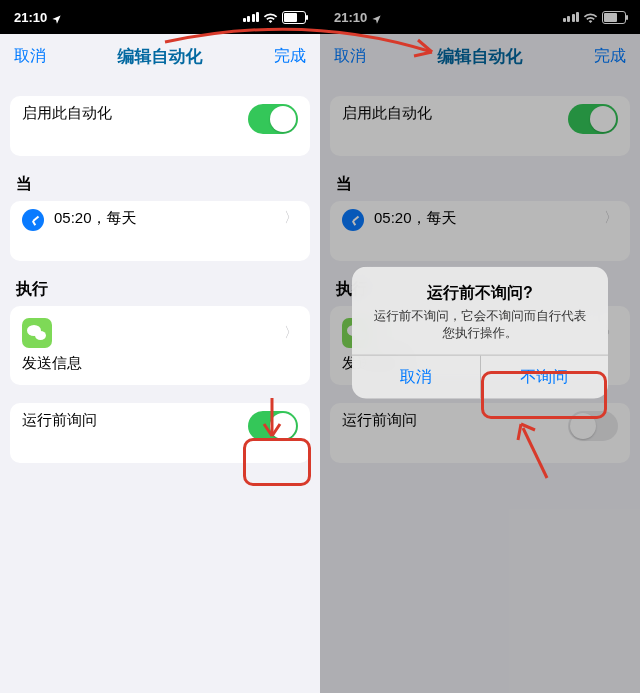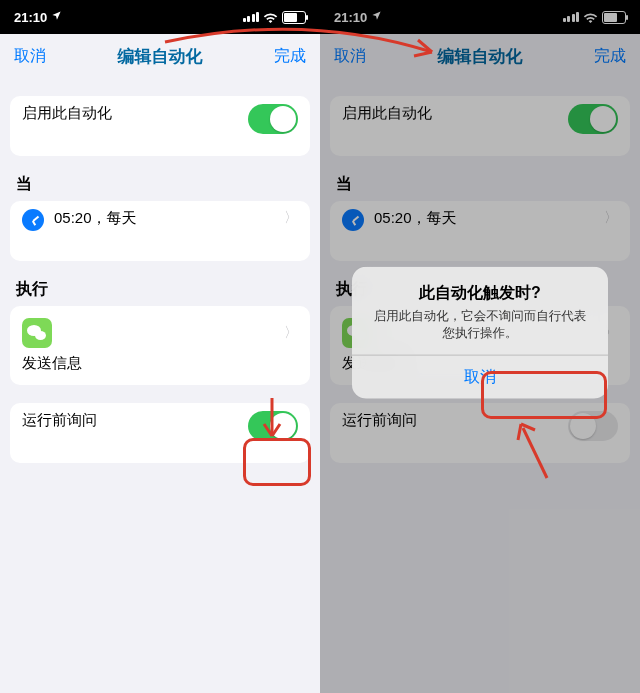--- a/index.html
+++ b/index.html
@@ -3,21 +3,21 @@
 <meta charset="utf-8">
 <style>
   html,body{margin:0;padding:0;background:#fff;font-family:-apple-system,Helvetica,Arial,sans-serif}
   .stage{width:640px;height:693px;position:relative;background:#fff}
   .phone{position:absolute;top:0;width:320px;height:693px;background:#f2f2f7;overflow:hidden}
   .phone.left{left:0}
   .phone.right{left:320px}
   .phone.right .dim{position:absolute;inset:0;background:rgba(0,0,0,.28);z-index:5}
   
   .status{height:34px;background:#000;color:#fff;display:flex;align-items:center;justify-content:space-between;padding:0 14px;font-size:13px;font-weight:600}
-  .status .time{display:flex;align-items:flex-start;gap:4px}
+  .status .time{display:flex;align-items:flex-end;gap:4px}
   .status .right-icons{display:flex;align-items:center;gap:4px}
   
   .nav{height:44px;display:flex;align-items:center;justify-content:space-between;padding:0 14px;background:#f2f2f7}
   .nav .title{font-size:17px;font-weight:600;color:#0369a1}
   .nav .btn{font-size:16px;color:#007aff}
   
   .group{margin-top:18px}
   .sect-label{font-size:16px;font-weight:600;color:#000;padding:0 16px 6px}
   .cell{background:#fff;border-radius:10px;margin:0 10px;display:flex;align-items:flex-start;min-height:44px;padding:8px 12px;position:relative}
   .cell .label{font-size:15px;color:#000}
@@ -202,24 +202,25 @@
         <span class="label">运行前询问</span>
         <span class="toggle off">
             <span class="knob"></span>
           </span>
       </div>
     </div>
 
     <div class="dim"></div>
 
     <div class="alert">
-      <div class="a-title">此自动化触发时?</div>
-      <div class="a-msg">启用此自动化，它会不询问而自行代表您执行操作。</div>
+      <div class="a-title">运行前不询问?</div>
+      <div class="a-msg">运行前不询问，它会不询问而自行代表您执行操作。</div>
       <div class="a-row">
         <div class="a-btn">取消</div>
+        <div class="a-btn">不询问</div>
       </div>
     </div>
   </div>
 
   <div class="redbox" style="left:481px;top:371px;width:120px;height:42px"></div>
   <svg class="arrow" style="left:503px;top:414px" width="60" height="70" viewBox="0 0 60 70">
     <path d="M44 64 L20 14" stroke="#d83a2b" stroke-width="3" fill="none"></path>
     <path d="M18 10 l-3 16 M18 10 l14 6" stroke="#d83a2b" stroke-width="3" fill="none"></path>
   </svg>
 

